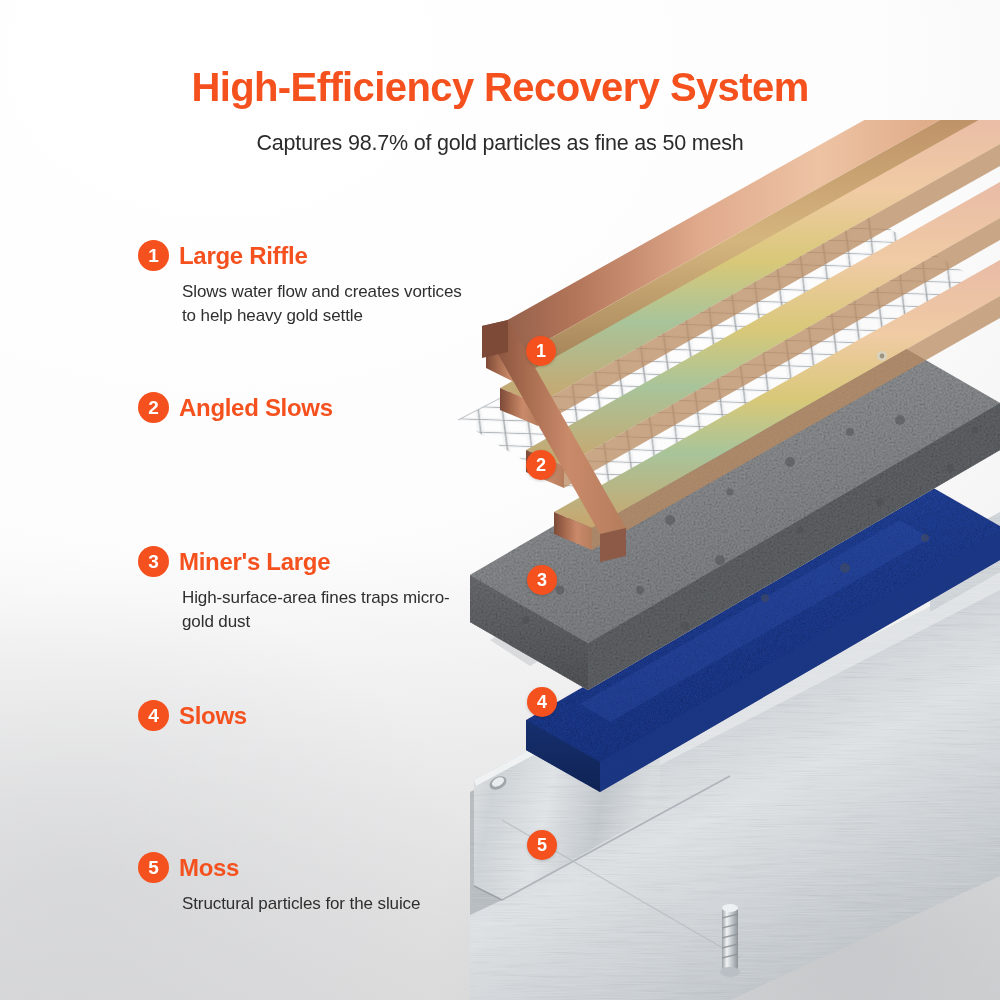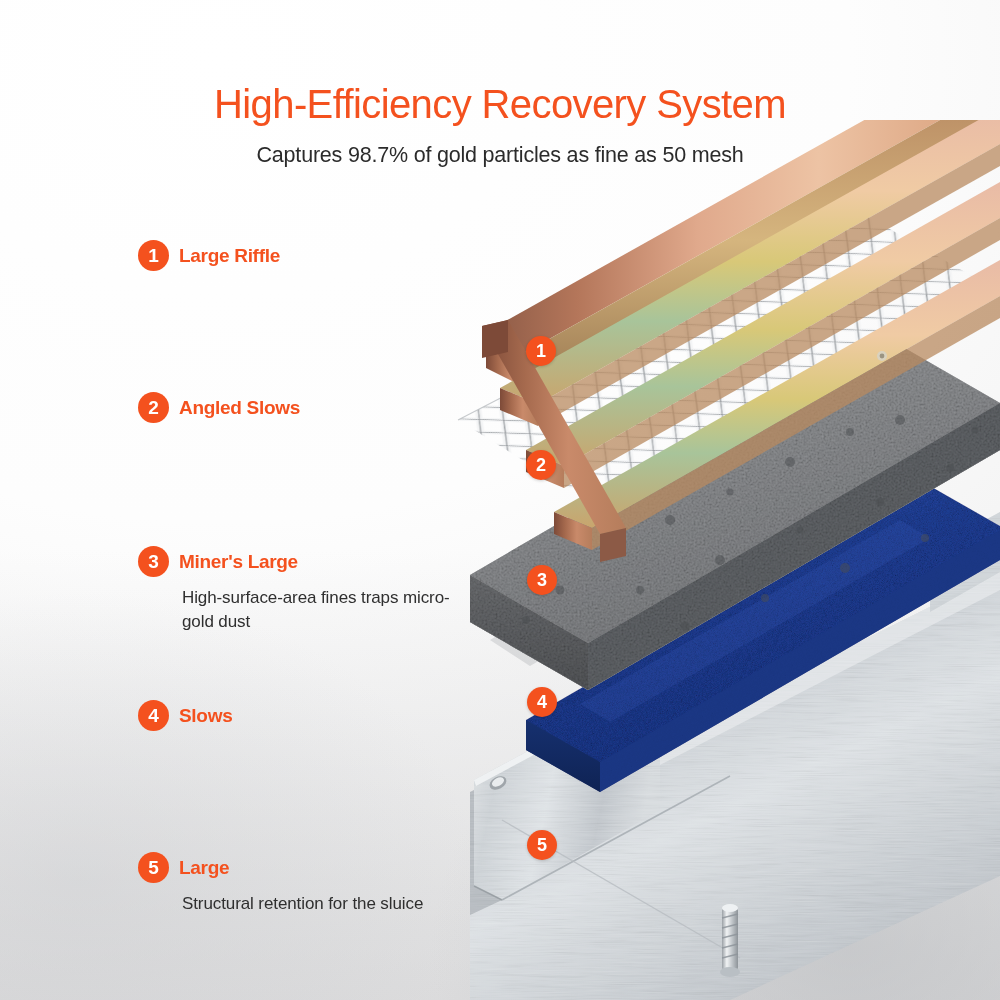--- a/index.html
+++ b/index.html
@@ -16,42 +16,42 @@
   }
   
   .bg-wash{position:absolute;inset:0;pointer-events:none;}
   .bg-wash.a{background:linear-gradient(180deg,rgba(255,255,255,0) 55%,rgba(205,205,207,.55) 100%);}
   .bg-wash.b{background:radial-gradient(60% 45% at 85% 95%, rgba(175,178,182,.45) 0%, rgba(255,255,255,0) 70%);}
   .bg-wash.c{background:radial-gradient(55% 40% at 8% 88%, rgba(190,192,196,.30) 0%, rgba(255,255,255,0) 72%);}
 
   
   .header{position:absolute;left:0;top:66px;width:1000px;text-align:center;z-index:40;}
   .title{
-    font-size:40px;font-weight:normal;color:#f4511e;letter-spacing:-0.6px;
-    line-height:1.08;margin:17px;white-space:nowrap;
+    font-size:40px;font-weight:bold;color:#f4511e;letter-spacing:-0.6px;
+    line-height:1.08;margin:0;white-space:nowrap;
   }
   .subtitle{
-    margin:14px 0 0 0;font-size:21.5px;color:#2b2b2b;font-weight:400;letter-spacing:-0.2px;
+    margin:22px 0 0 0;font-size:21.5px;color:#2b2b2b;font-weight:400;letter-spacing:-0.2px;
   }
 
   
   .callouts{position:absolute;left:138px;top:240px;width:340px;z-index:40;}
   .callout{position:absolute;left:0;width:340px;}
   .c1{top:0;}
   .c2{top:152px;}
   .c3{top:306px;}
   .c4{top:460px;}
   .c5{top:612px;}
   .c-head{display:flex;align-items:center;gap:10px;}
   .badge{
     width:31px;height:31px;border-radius:50%;background:#f4511e;color:#fff;
     font-size:19px;font-weight:bold;display:flex;align-items:center;justify-content:center;
     flex:0 0 31px;line-height:1;
   }
-  .c-title{font-size:19px;font-weight:bold;color:#f4511e;letter-spacing:-0.3px;white-space:nowrap;}
+  .c-title{font-size:24px;font-weight:bold;color:#f4511e;letter-spacing:-0.3px;white-space:nowrap;}
   .c-desc{
     margin:9px 0 0 44px;font-size:17px;color:#2f2f2f;line-height:1.42;
     max-width:290px;letter-spacing:-0.1px;
   }
 
   
   .product{position:absolute;left:430px;top:120px;width:570px;height:880px;z-index:10;}
   .product svg{display:block;}
 
   
@@ -351,20 +351,21 @@
     <p class="subtitle">Captures 98.7% of gold particles as fine as 50 mesh</p>
   </div>
 
   <div class="callouts">
 
     <div class="callout c1">
       <div class="c-head">
         <span class="badge">1</span>
         <span class="c-title">Large Riffle</span>
       </div>
+      <div class="c-desc">Slows water flow and creates vortices to help heavy gold settle</div>
     </div>
 
     <div class="callout c2">
       <div class="c-head">
         <span class="badge">2</span>
         <span class="c-title">Angled Slows</span>
       </div>
     </div>
 
     <div class="callout c3">
@@ -378,20 +379,20 @@
     <div class="callout c4">
       <div class="c-head">
         <span class="badge">4</span>
         <span class="c-title">Slows</span>
       </div>
     </div>
 
     <div class="callout c5">
       <div class="c-head">
         <span class="badge">5</span>
-        <span class="c-title">Large</span>
-      </div>
-      <div class="c-desc">Structural retention for the sluice</div>
+        <span class="c-title">Moss</span>
+      </div>
+      <div class="c-desc">Structural particles for the sluice</div>
     </div>
 
   </div>
 
 </div>
 
 </body></html>

